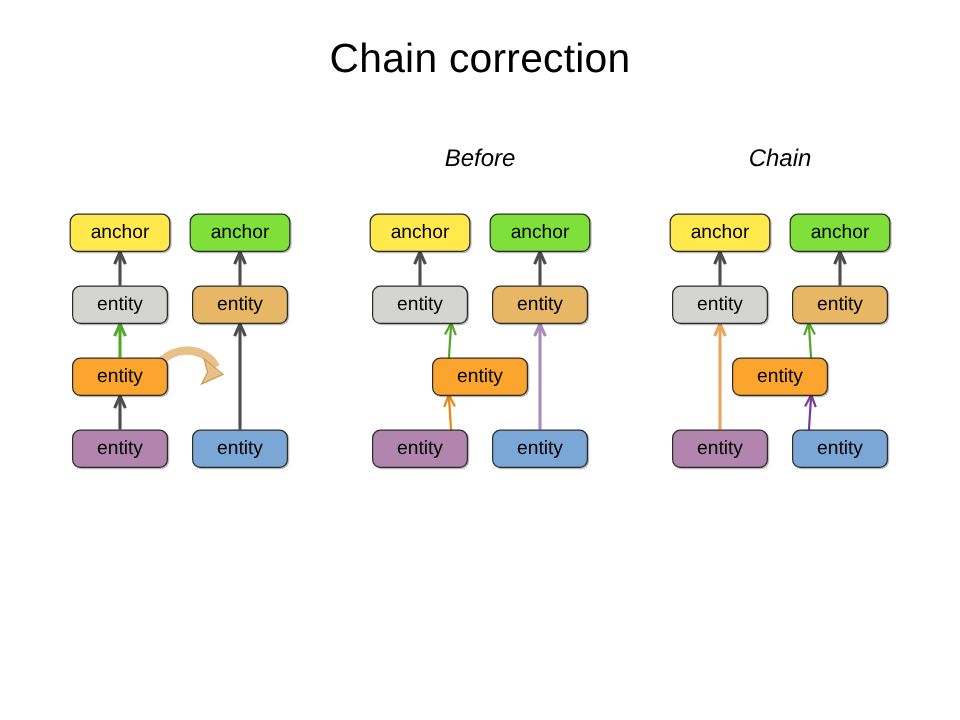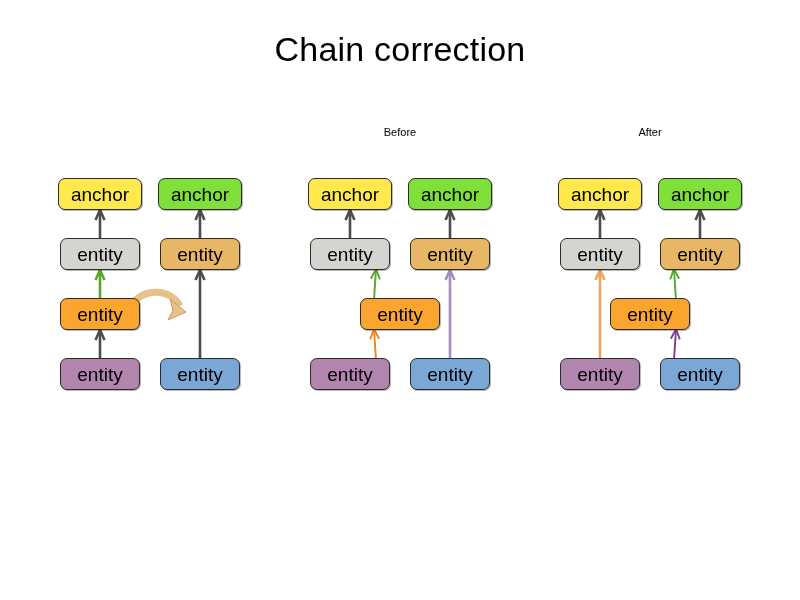--- a/index.html
+++ b/index.html
@@ -31,25 +31,26 @@
     text-align: center;
     font-size: 34px;
     line-height: 42px;
     font-weight: normal;
     letter-spacing: 0.2px;
     color: #000;
   }
 
   .panel-label {
     position: absolute;
-    font-size: 11px;
+    font-size: 20px;
     line-height: 20px;
     text-align: center;
     color: #000;
     white-space: nowrap;
+    font-style: italic;
   }
   #label-before { left: 300px; top: 122px; width: 200px; }
   #label-after  { left: 550px; top: 122px; width: 200px; }
 
   #caption {
     position: absolute;
     left: 0;
     top: 470px;
     width: 800px;
     text-align: center;
@@ -57,21 +58,21 @@
     line-height: 24px;
     color: #000;
   }
 
   
   .node {
     position: absolute;
     box-sizing: border-box;
     border: 1.4px solid #2b2b2b;
     border-radius: 7px;
-    font-size: 19px;
+    font-size: 16px;
     line-height: 1;
     display: flex;
     align-items: center;
     justify-content: center;
     color: #000;
     text-align: right;
     box-shadow: 1px 1px 0 rgba(0,0,0,0.28);
     z-index: 3;
     user-select: none;
   }
@@ -89,21 +90,21 @@
   }
 </style>
 </head>
 <body>
 
 <div id="stage">
 
   <div id="title">Chain correction</div>
 
   <div class="panel-label" id="label-before">Before</div>
-  <div class="panel-label" id="label-after">After</div>
+  <div class="panel-label" id="label-after">Chain</div>
 
   <svg class="arrows" id="arrow-layer" viewBox="0 0 800 600" width="800" height="600">
       <line x1="100" y1="238" x2="100" y2="210" stroke="#4d4d4d" stroke-width="2.6" stroke-linecap="butt"></line>
       <path d="M 104.48536498365527 220.04397834343538 L 100 210 L 95.51463501634473 220.04397834343538" fill="none" stroke="#4d4d4d" stroke-width="2.6" stroke-linecap="butt" stroke-linejoin="miter"></path>
       <line x1="200" y1="238" x2="200" y2="210" stroke="#4d4d4d" stroke-width="2.6" stroke-linecap="butt"></line>
       <path d="M 204.48536498365527 220.04397834343538 L 200 210 L 195.51463501634473 220.04397834343538" fill="none" stroke="#4d4d4d" stroke-width="2.6" stroke-linecap="butt" stroke-linejoin="miter"></path>
       <line x1="100" y1="298" x2="100" y2="270" stroke="#56a72b" stroke-width="2.6" stroke-linecap="butt"></line>
       <path d="M 104.48536498365527 280.0439783434354 L 100 270 L 95.51463501634473 280.0439783434354" fill="none" stroke="#56a72b" stroke-width="2.6" stroke-linecap="butt" stroke-linejoin="miter"></path>
       <line x1="100" y1="358" x2="100" y2="330" stroke="#4d4d4d" stroke-width="2.6" stroke-linecap="butt"></line>
       <path d="M 104.48536498365527 340.0439783434354 L 100 330 L 95.51463501634473 340.0439783434354" fill="none" stroke="#4d4d4d" stroke-width="2.6" stroke-linecap="butt" stroke-linejoin="miter"></path>

